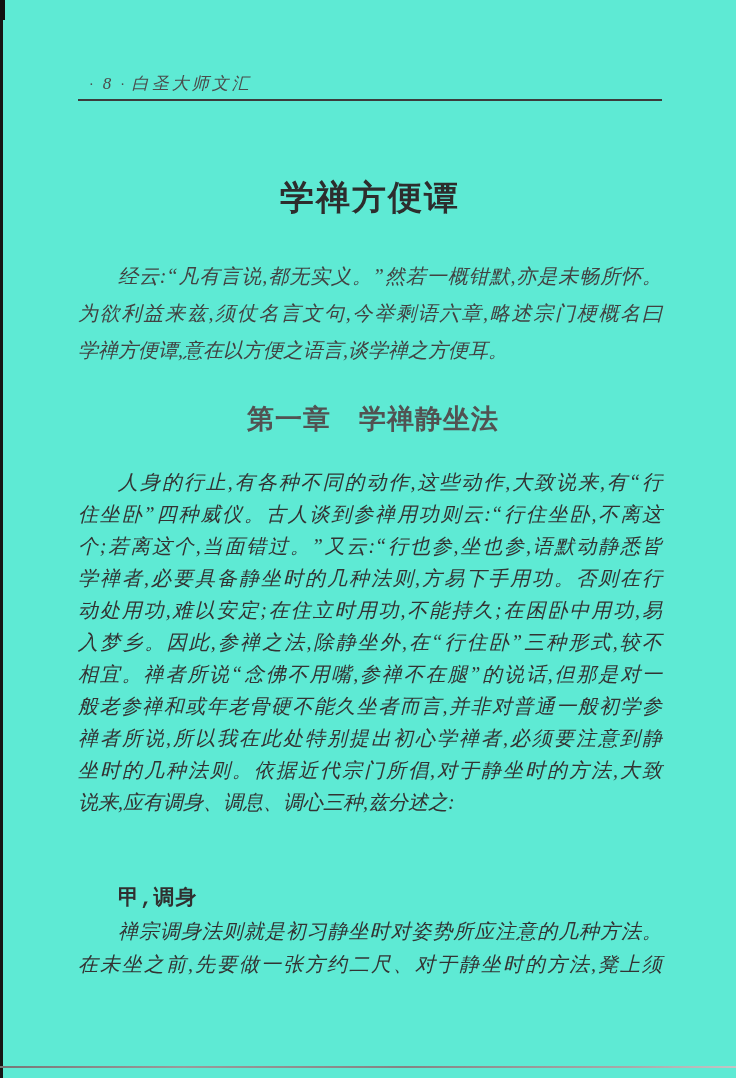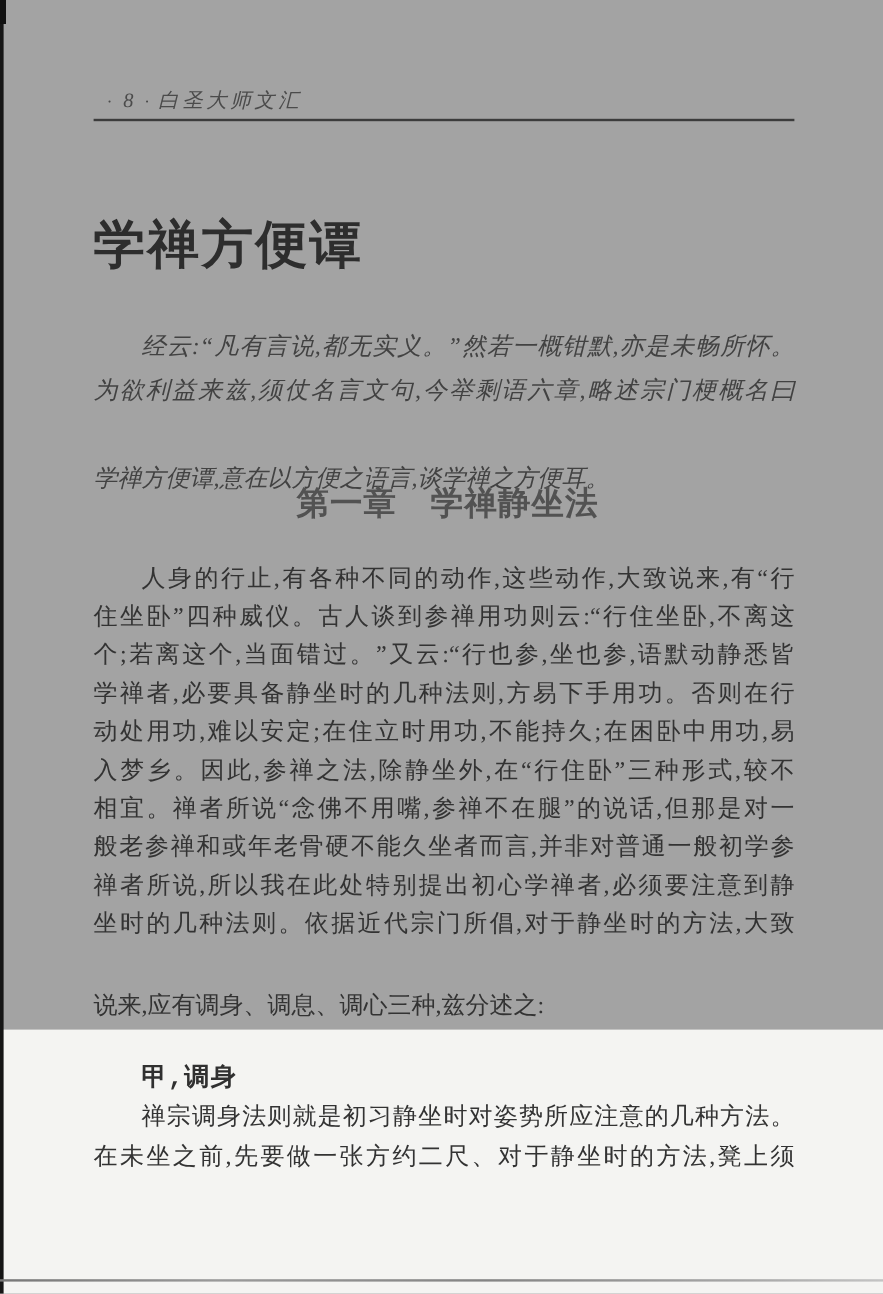--- a/index.html
+++ b/index.html
@@ -4,22 +4,22 @@
 <style>
   html, body { margin: 0; padding: 0; }
   body {
     width: 736px; height: 1078px;
     background: #f4f4f2;
     font-family: "Liberation Serif", "DejaVu Serif", serif;
     overflow: hidden;
   }
   .page {
     position: absolute; left: 0; top: 0;
-    width: 736px; height: 858px;
-    background: #a3a3a3;
+    width: 736px; height: 1078px;
+    background: #5eead4;
   }
   
   .edge-left {
     position: absolute; left: 0; top: 0;
     width: 3px; height: 1078px;
     background: #161616;
   }
   .edge-corner {
     position: absolute; left: 0; top: 0;
     width: 5px; height: 20px;
@@ -44,38 +44,40 @@
   .running-header .pnum { padding: 0 2px; }
   .header-rule {
     position: absolute; left: 78px; top: 99px;
     width: 584px; height: 2px;
     background: #3c3c3c;
   }
   
   .article-title {
     position: absolute; left: 78px; top: 175px;
     width: 584px; margin: 0;
-    font-size: 43px; font-weight: 700;
+    text-align: center;
+    font-size: 34px; font-weight: 700;
     letter-spacing: 2px;
     color: #2d2d2d;
   }
   
   .textblock {
     position: absolute; left: 78px;
     width: 584px;
     color: #333;
+    font-style: italic;
   }
   .line {
     text-align: justify;
     text-align-last: justify;
   }
-  .line.end { text-align-last: left; margin-top: 36px; }
+  .line.end { text-align-last: left; }
   .line.indent { text-indent: 40px; }
   .intro {
-    top: 271px;
+    top: 258px;
     font-size: 20px;
     line-height: 37px;
     font-style: italic;
     color: #424242;
   }
   .chapter-heading {
     position: absolute; left: 78px; top: 398px;
     width: 584px; margin: 3px;
     text-align: center;
     font-family: "Liberation Sans", "DejaVu Sans", sans-serif;

